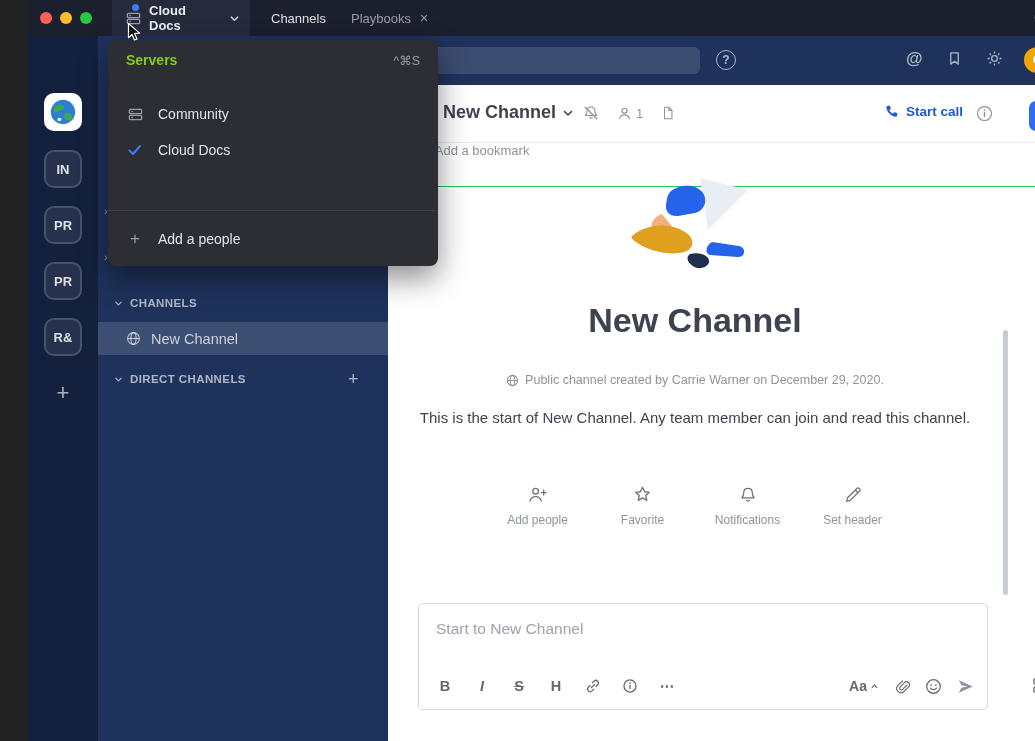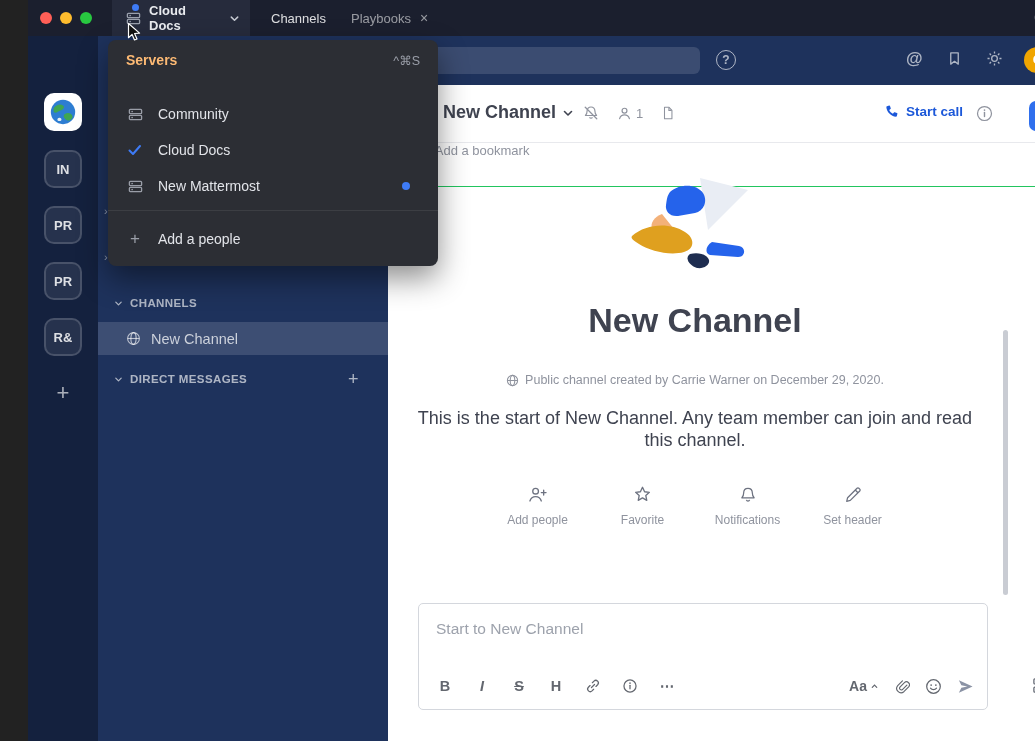--- a/index.html
+++ b/index.html
@@ -77,21 +77,21 @@
                 color:#8f939e;font-size:13px;}
   .bookmark-bar .plus{font-size:15px;}
 
   .intro{position:absolute;left:0;top:0;width:614px;height:500px;}
   .illustration{position:absolute;left:232px;top:93px;}
   .intro-title{position:absolute;left:0;top:216px;width:614px;text-align:center;
                font-size:34px;font-weight:700;color:#3f4350;}
   .intro-meta{position:absolute;left:0;top:288px;width:614px;display:flex;justify-content:center;
               align-items:center;gap:6px;color:#8f939e;font-size:12.5px;}
   .intro-desc{position:absolute;left:27px;top:322px;width:560px;text-align:center;
-              font-size:18px;line-height:22px;color:#3f4350;}
+              font-size:15px;line-height:22px;color:#3f4350;}
   .actions{position:absolute;left:97px;top:398px;width:420px;display:flex;}
   .action{width:105px;display:flex;flex-direction:column;align-items:center;gap:9px;
           color:#8f939e;font-size:12px;}
   .action .icon{color:#6d7280;height:21px;display:flex;align-items:flex-end;}
 
   .scrollbar{position:absolute;left:615px;top:245px;width:5px;height:265px;border-radius:3px;background:#c9ccd3;}
 
   .composer{position:absolute;left:30px;top:518px;width:570px;height:107px;border:1.5px solid #d4d7dd;
             border-radius:5px;box-sizing:border-box;}
   .placeholder{position:absolute;left:17px;top:16px;font-size:15.5px;color:#9da2ac;}
@@ -103,21 +103,21 @@
   .fmt.italic{font-style:italic;} .fmt.strike{text-decoration:line-through;font-weight:600;}
   .right-group{display:flex;gap:15px;align-items:center;color:#63676f;}
   .aa{display:flex;align-items:center;gap:3px;font-size:14px;font-weight:600;}
   .send{color:#8b93a5;}
   .apps-grid{position:absolute;left:644px;top:592px;color:#5f6470;}
 
   
   .menu{position:absolute;left:80px;top:40px;width:330px;height:226px;background:#2c2e34;border-radius:8px;
         box-shadow:0 12px 30px rgba(0,0,0,.45);z-index:40;}
   .menu-header{position:absolute;left:18px;right:18px;top:12px;display:flex;justify-content:space-between;align-items:center;}
-  .menu-title{color:#fdba74;font-size:14px;font-weight:600;}
+  .menu-title{color:#84cc16;font-size:14px;font-weight:600;}
   .menu-shortcut{color:#9a9ea8;font-size:12.5px;}
   .menu-item{position:absolute;left:0;width:330px;height:36px;display:flex;align-items:center;
              padding-left:18px;gap:14px;box-sizing:border-box;color:#e2e4e9;font-size:14px;}
   .menu-icon{width:18px;display:flex;justify-content:center;color:#9a9ea8;}
   .unread-dot{position:absolute;right:28px;top:14px;width:8px;height:8px;border-radius:50%;background:#3e7bf6;}
   .menu-divider{position:absolute;left:0;top:170px;width:330px;height:1px;background:rgba(255,255,255,.08);}
   .menu-add{position:absolute;left:0;top:180px;width:330px;height:38px;display:flex;align-items:center;
             padding-left:18px;gap:14px;box-sizing:border-box;color:#e2e4e9;font-size:14px;}
   .menu-add .plus{width:18px;text-align:center;color:#9a9ea8;font-size:17px;}
 
@@ -247,21 +247,21 @@
             </g>
           </svg>
       </span>
       <span>New Channel</span>
     </div>
 
     <div class="group-header" style="top:288px">
       <svg viewBox="0 0 10 10" width="9" height="9">
           <path d="M2 3.5L5 6.5 8 3.5" fill="none" stroke="currentColor" stroke-width="1.4" stroke-linecap="round" stroke-linejoin="round"></path>
         </svg>
-      <span>DIRECT MESSAGES</span>
+      <span>DIRECT CHANNELS</span>
     </div>
     <span class="dm-plus">+</span>
   </div>
 
   <div class="content">
 
     <div class="ch-header">
       <div class="ch-title">
         <span>New Channel</span>
         <svg viewBox="0 0 12 12" width="12" height="12">
@@ -470,34 +470,20 @@
 
     <div class="menu-item" style="top:92px">
       <span class="menu-icon">
         <svg viewBox="0 0 16 16" width="16" height="16">
             <path d="M2.5 8.5l3.5 3.5 7-8" fill="none" stroke="#3e7bf6" stroke-width="2" stroke-linecap="round" stroke-linejoin="round"></path>
           </svg>
       </span>
       <span>Cloud Docs</span>
     </div>
 
-    <div class="menu-item" style="top:128px">
-      <span class="menu-icon">
-        <svg viewBox="0 0 16 16" width="15" height="15">
-            <g fill="none" stroke="currentColor" stroke-width="1.4">
-              <rect x="1.5" y="2.5" width="13" height="4.6" rx="1"></rect>
-              <rect x="1.5" y="8.9" width="13" height="4.6" rx="1"></rect>
-            </g>
-            <circle cx="4.4" cy="4.8" r="0.9" fill="currentColor"></circle>
-            <circle cx="4.4" cy="11.2" r="0.9" fill="currentColor"></circle>
-          </svg>
-      </span>
-      <span>New Mattermost</span>
-      <span class="unread-dot"></span>
-    </div>
 
     <div class="menu-divider"></div>
 
     <div class="menu-add">
       <span class="plus">+</span>
       <span>Add a people</span>
     </div>
   </div>
 
   <span class="cursor">

